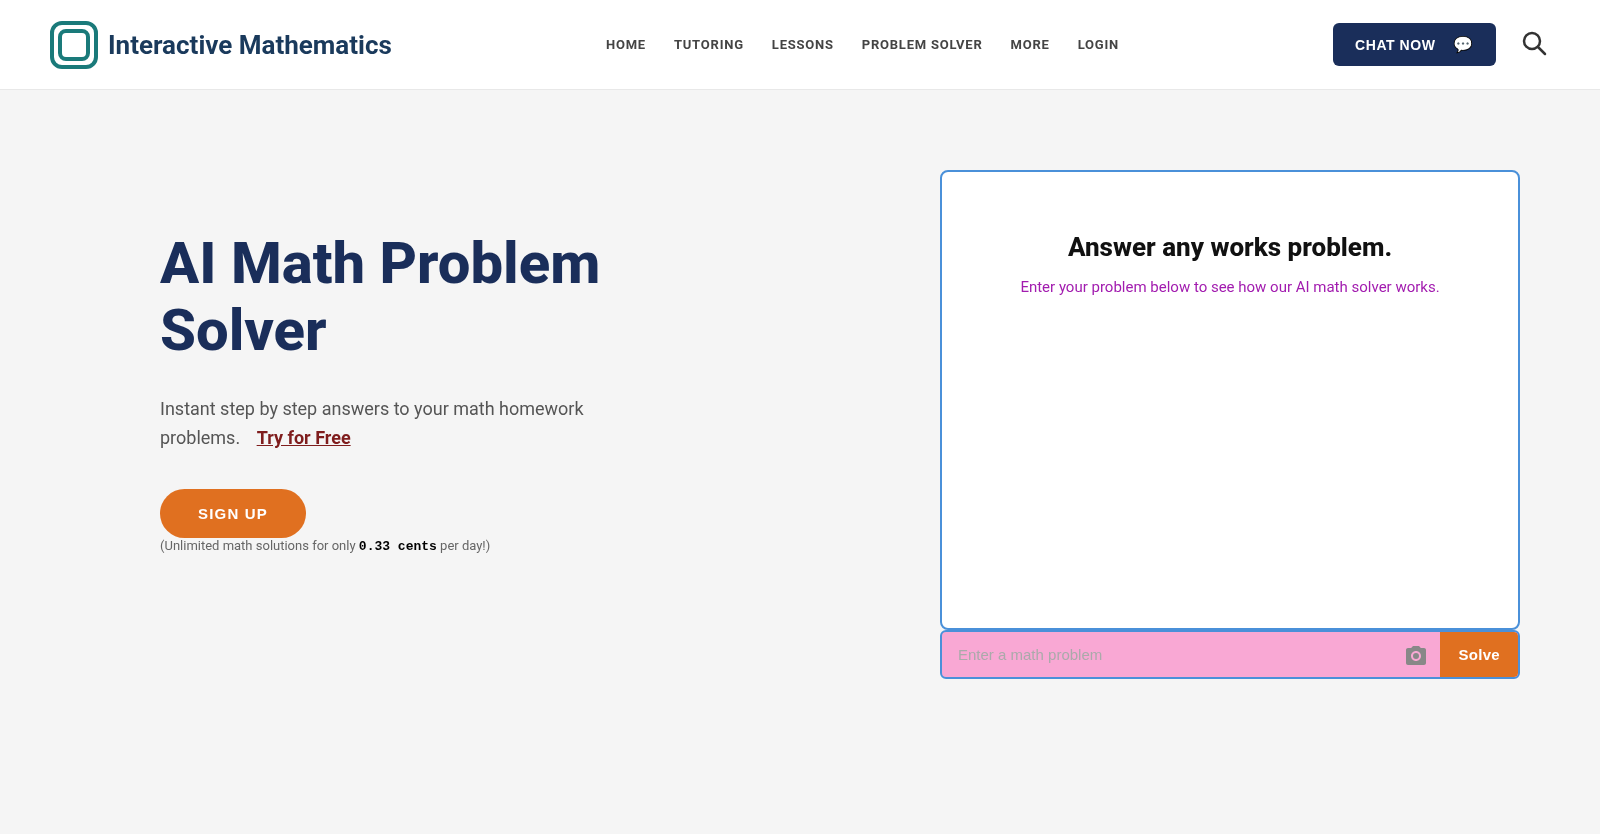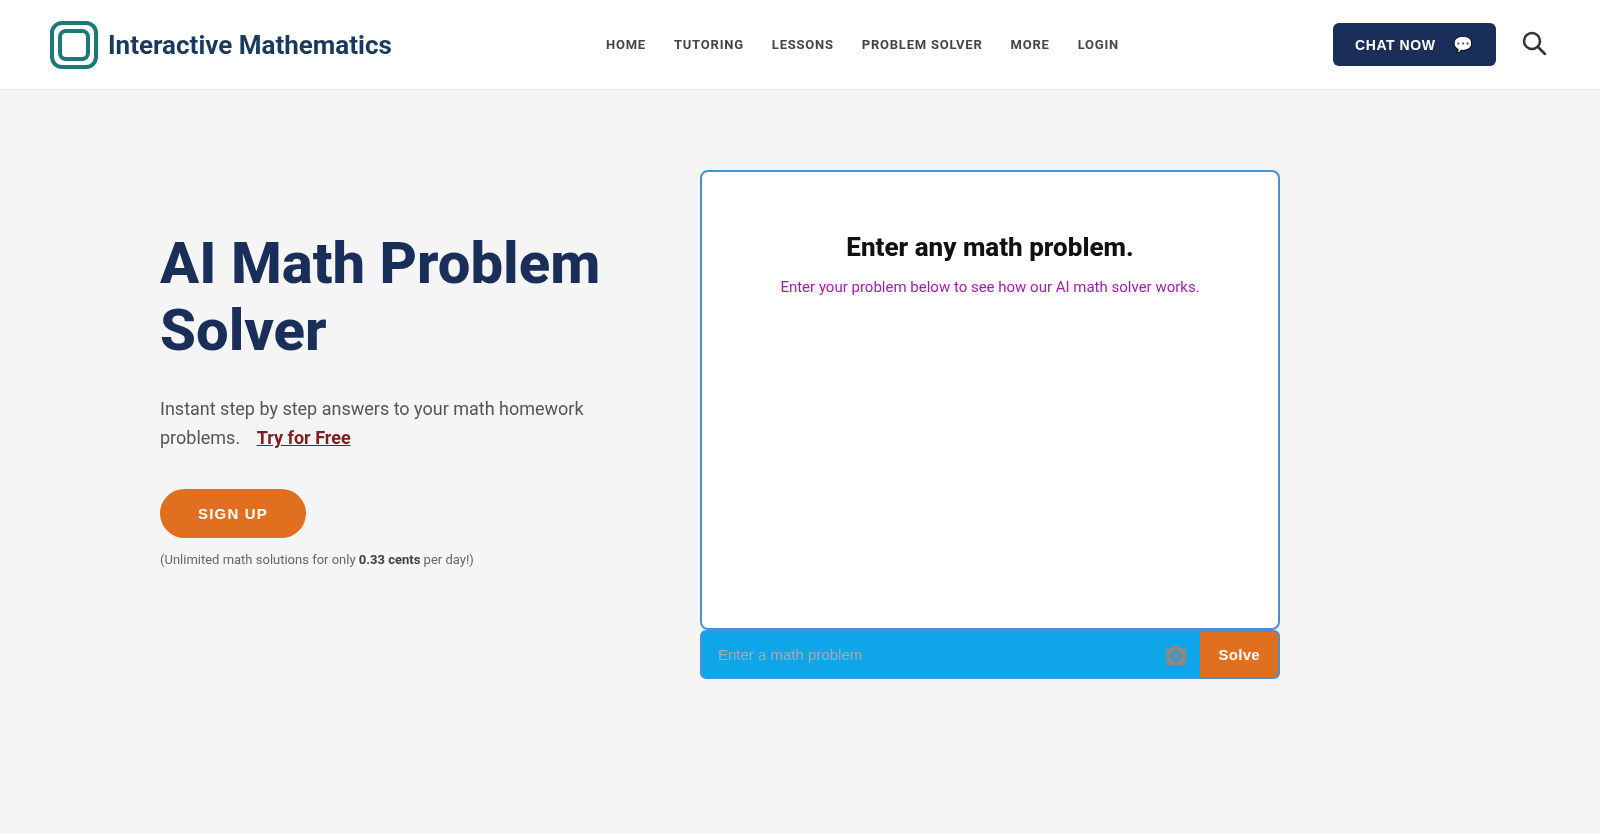--- a/index.html
+++ b/index.html
@@ -85,20 +85,21 @@
       background: none;
       border: none;
       cursor: pointer;
       padding: 4px;
     }
 
     
     .main-content {
       display: flex;
       align-items: flex-start;
+      justify-content: space-between;
       padding: 80px 80px 40px 160px;
       gap: 60px;
       background: #f5f5f5;
       min-height: calc(834px - 90px);
     }
 
     .left-section {
       flex: 0 0 auto;
       max-width: 480px;
       padding-top: 60px;
@@ -131,31 +132,31 @@
       background-color: #e07020;
       color: #ffffff;
       font-size: 15px;
       font-weight: 700;
       letter-spacing: 0.08em;
       padding: 16px 38px;
       border: none;
       border-radius: 30px;
       cursor: pointer;
       display: block;
-      margin-bottom: 14px;
     }
 
     .pricing-note {
       font-size: 13px;
       color: #666666;
     }
 
     .pricing-bold {
       font-weight: 700;
-      color: #404040;
+      color: #000000;
+      font-family: Liberation Mono, monospace;
     }
 
     
     .right-section {
       flex: 0 0 580px;
       display: flex;
       flex-direction: column;
     }
 
     .solver-card {
@@ -189,21 +190,21 @@
     .solver-empty-area {
       flex: 1;
       width: 100%;
     }
 
     .solver-input-row {
       display: flex;
       align-items: center;
       border: 2px solid #4a90d9;
       border-radius: 6px;
-      background: #0ea5e9;
+      background: #f9a8d4;
       overflow: hidden;
       margin-top: 0;
     }
 
     .solver-input {
       flex: 1;
       border: none;
       outline: none;
       font-size: 15px;
       color: #333333;
@@ -290,21 +291,21 @@
 
     <button class="signup-btn">SIGN UP</button>
 
     <p class="pricing-note">
       <span>(Unlimited math solutions for only </span><span class="pricing-bold">0.33 cents</span><span> per day!)</span>
     </p>
   </section>
 
   <section class="right-section">
     <div class="solver-card">
-      <h2 class="solver-title">Enter any math problem.</h2>
+      <h2 class="solver-title">Answer any works problem.</h2>
       <p class="solver-subtitle">Enter your problem below to see how our AI math solver works.</p>
       <div class="solver-empty-area"></div>
     </div>
 
     <div class="solver-input-row">
       <input class="solver-input" type="text" placeholder="Enter a math problem" style="">
       <button class="camera-icon-btn">
         <svg width="24" height="24" viewBox="0 0 24 24" fill="none" xmlns="http://www.w3.org/2000/svg">
           <path d="M9 3L7.17 5H4C2.9 5 2 5.9 2 7v13c0 1.1.9 2 2 2h16c1.1 0 2-.9 2-2V7c0-1.1-.9-2-2-2h-3.17L15 3H9zm3 15c-2.76 0-5-2.24-5-5s2.24-5 5-5 5 2.24 5 5-2.24 5-5 5z" fill="#888888"></path>
           <circle cx="12" cy="13" r="3" fill="#888888"></circle>

